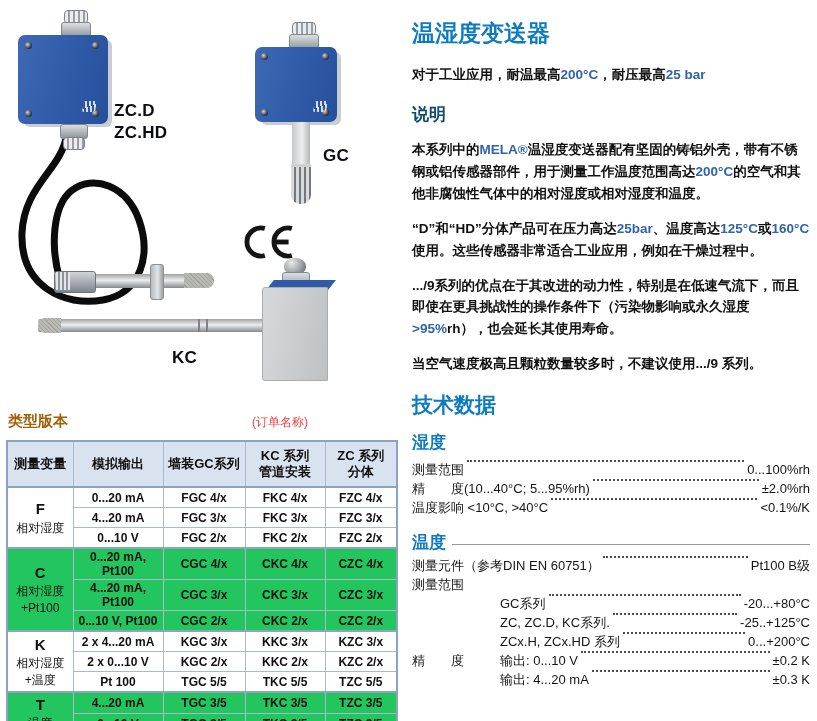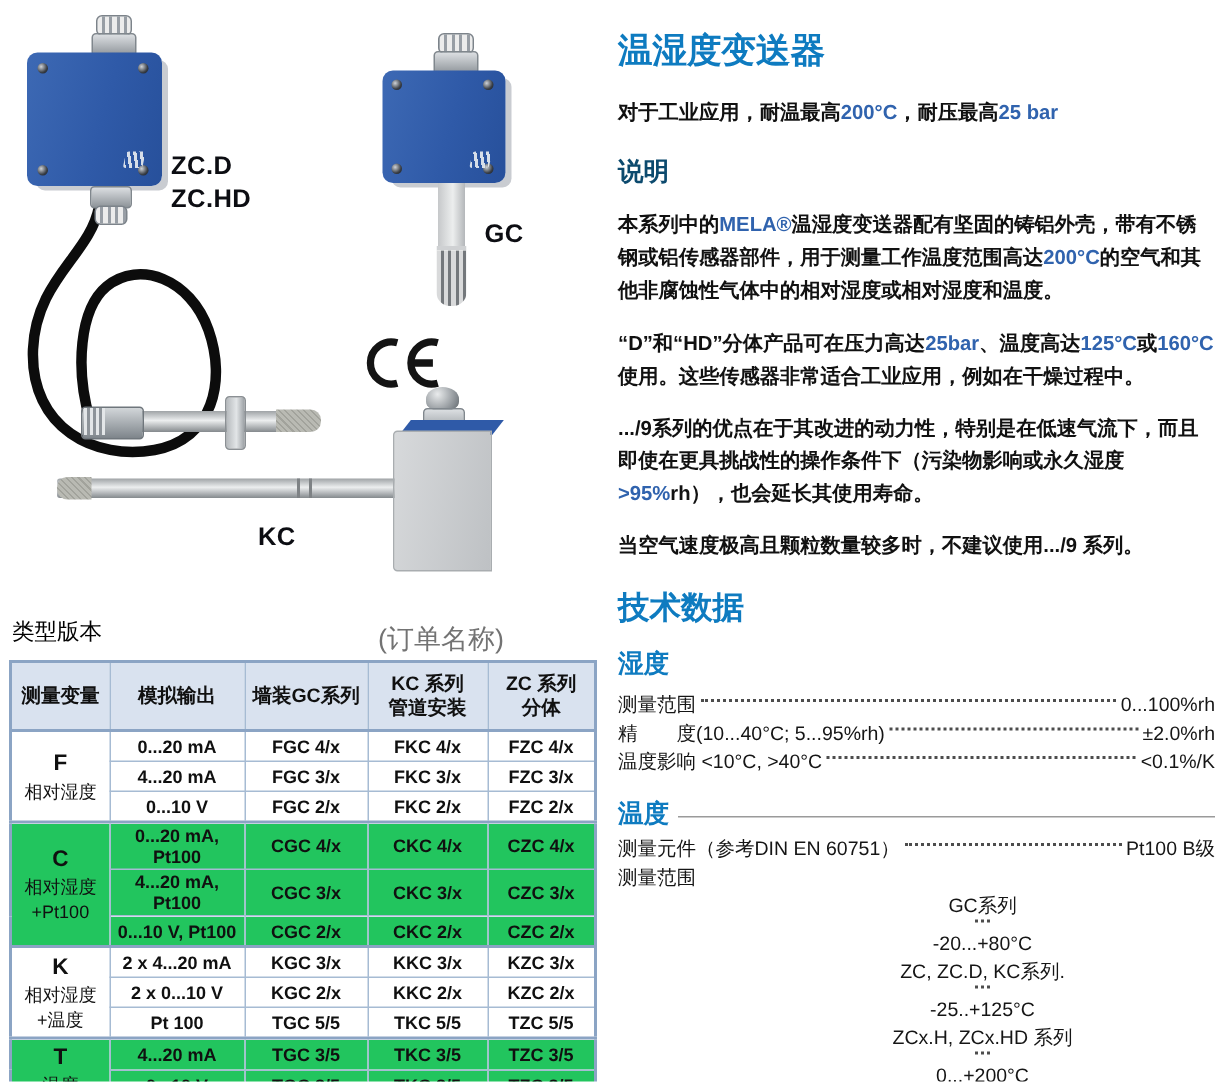--- a/index.html
+++ b/index.html
@@ -30,31 +30,31 @@
   .main-title{font-size:23px;font-weight:bold;color:#0e7bc0;}
   .subtitle{font-size:13.5px;font-weight:bold;margin-top:16px;line-height:1.5;}
   .sec-h{font-size:17px;font-weight:bold;color:#0c4a6e;margin-top:18px;}
   .para{font-size:13.5px;font-weight:bold;line-height:1.62;margin-top:13px;text-align:left;}
   .hl{color:#3063ae;}
   .tech-h{font-size:21px;font-weight:bold;color:#0e7bc0;margin-top:16px;}
   .sub-h{font-size:17px;font-weight:bold;color:#0e7bc0;margin-top:12px;margin-bottom:6px;}
   .sub-h.ruled{display:flex;align-items:baseline;margin-bottom:2px;}
   .sub-h.ruled::after{content:"";flex:1;border-bottom:1px solid #9a9a9a;margin-left:6px;
                       transform:translateY(-3px);}
-  .spec-row{display:flex;align-items:center;font-size:13px;line-height:19px;
+  .spec-row{display:flex;align-items:flex-start;font-size:13px;line-height:19px;
             color:#151515;position:relative;}
   .spec-row .lbl{white-space:nowrap;}
   .spec-row .leader{flex:1;border-bottom:2px dotted #4d4d4d;margin:0 3px 4px 3px;min-width:10px;}
   .spec-row .val{white-space:nowrap;}
-  .spec-row.indent{padding-left:88px;flex-direction:column;}
+  .spec-row.indent{padding-left:88px;}
   .spec-row .prefix{position:absolute;left:0;bottom:0;white-space:nowrap;}
 
   
-  .type-head{position:absolute;left:8px;top:412px;font-size:15px;font-weight:normal;color:#000000;}
-  .order-note{position:absolute;left:252px;top:414px;font-size:18px;color:#737373;}
+  .type-head{position:absolute;left:8px;top:412px;font-size:15px;font-weight:bold;color:#a16207;}
+  .order-note{position:absolute;left:252px;top:414px;font-size:12px;color:#ef4444;}
   table.typetable{position:absolute;left:6px;top:440px;border-collapse:collapse;
                   font-size:12px;color:#101010;table-layout:fixed;width:390px;
                   border:2px solid #8ba4c4;}
   .typetable th,.typetable td{border:1px solid #a6bbd3;text-align:center;padding:1px 2px;
                               overflow:hidden;}
   .typetable thead th{height:42px;font-size:13px;font-weight:bold;background:#d9e2ef;
                       white-space:pre-line;line-height:1.25;border-bottom:2px solid #8ba4c4;}
   .typetable td{height:17px;font-weight:bold;}
   .typetable .grp-label{font-weight:normal;line-height:1.35;padding:2px 3px;}
   .typetable .grp-label .code{font-weight:bold;font-size:15px;display:block;}

